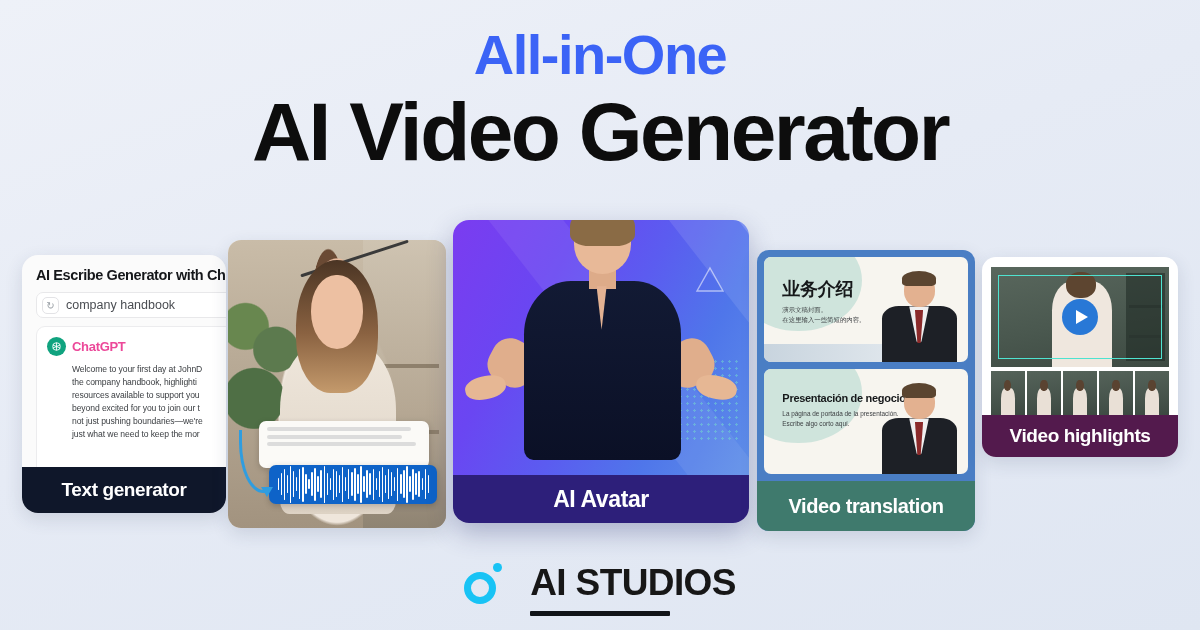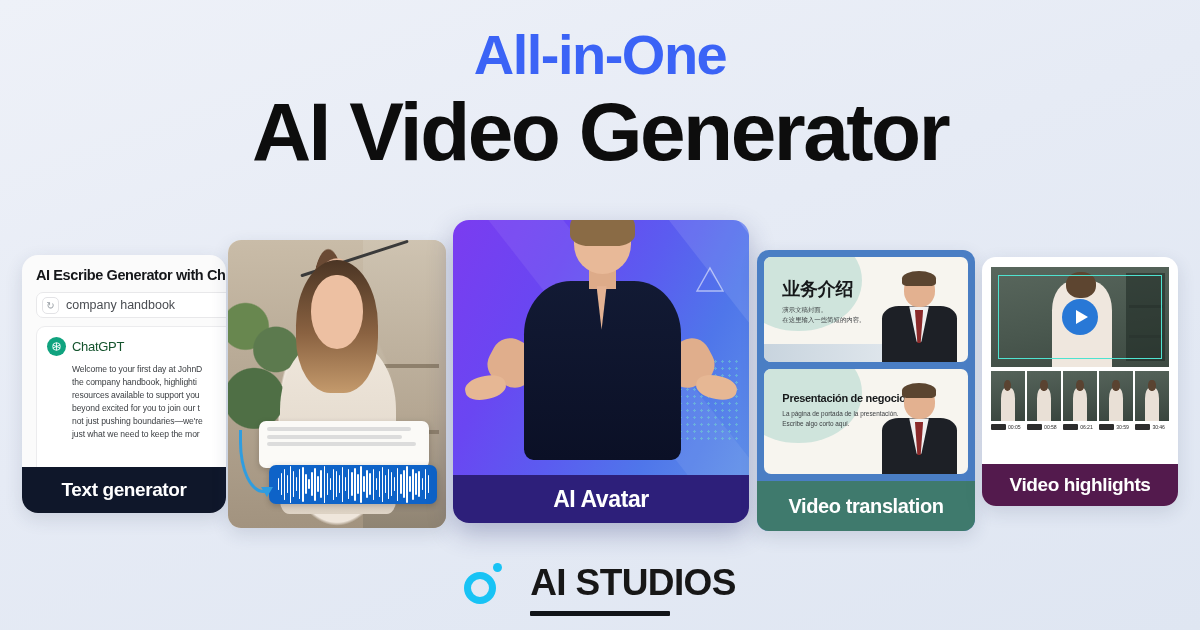--- a/index.html
+++ b/index.html
@@ -109,21 +109,21 @@
     margin-top: 8px; width: 220px; height: 155px;
     background: #fff; border: 1px solid #ececee;
     border-radius: 9px 0 0 0; padding: 10px 0 0 10px;
   }
   .tg-gpt-row { display: flex; align-items: center; gap: 6px; }
   .tg-gpt-logo {
     width: 19px; height: 19px; border-radius: 50%;
     background: #10a37f; flex: 0 0 auto;
     display: flex; align-items: center; justify-content: center;
   }
-  .tg-gpt-name { font-size: 13px; font-weight: 400; color: #14532d; letter-spacing: -0.3px;}
+  .tg-gpt-name { font-size: 13px; font-weight: 700; color: #ec4899; letter-spacing: -0.3px;}
   .tg-paragraph {
     margin-top: 7px; margin-left: 25px;
     font-size: 8.6px; line-height: 1.52; color: #3d4044;
     white-space: pre; letter-spacing: -0.1px;
   }
 
   
   #card-text-to-speech {
     left: 228px; top: 25px; width: 218px; height: 288px;
     border-radius: 13px;
@@ -324,21 +324,21 @@
     background: #8b2a2a;
     clip-path: polygon(0 0, 100% 0, 70% 100%, 30% 100%);
   }
   .vt-footer-img {
     position: absolute; left: 0; bottom: 0; width: 62%; height: 17%;
     background: linear-gradient(90deg,#c8d4de,#dfe6ec);
   }
 
   
   #card-video-highlights {
-    left: 982px; top: 42px; width: 196px; height: 249px;
+    left: 982px; top: 42px; width: 196px; height: 200px;
     border-radius: 14px; background: #ffffff;
   }
   #card-video-highlights .card-label {
     height: 42px; background: #531a4d; font-size: 19px;
   }
   .vh-body { padding: 10px 9px 6px 9px; }
   .vh-main {
     position: relative; width: 100%; height: 100px;
     background: linear-gradient(170deg,#59675d 0%, #4a584f 55%, #3d4a42 100%);
     overflow: hidden;

